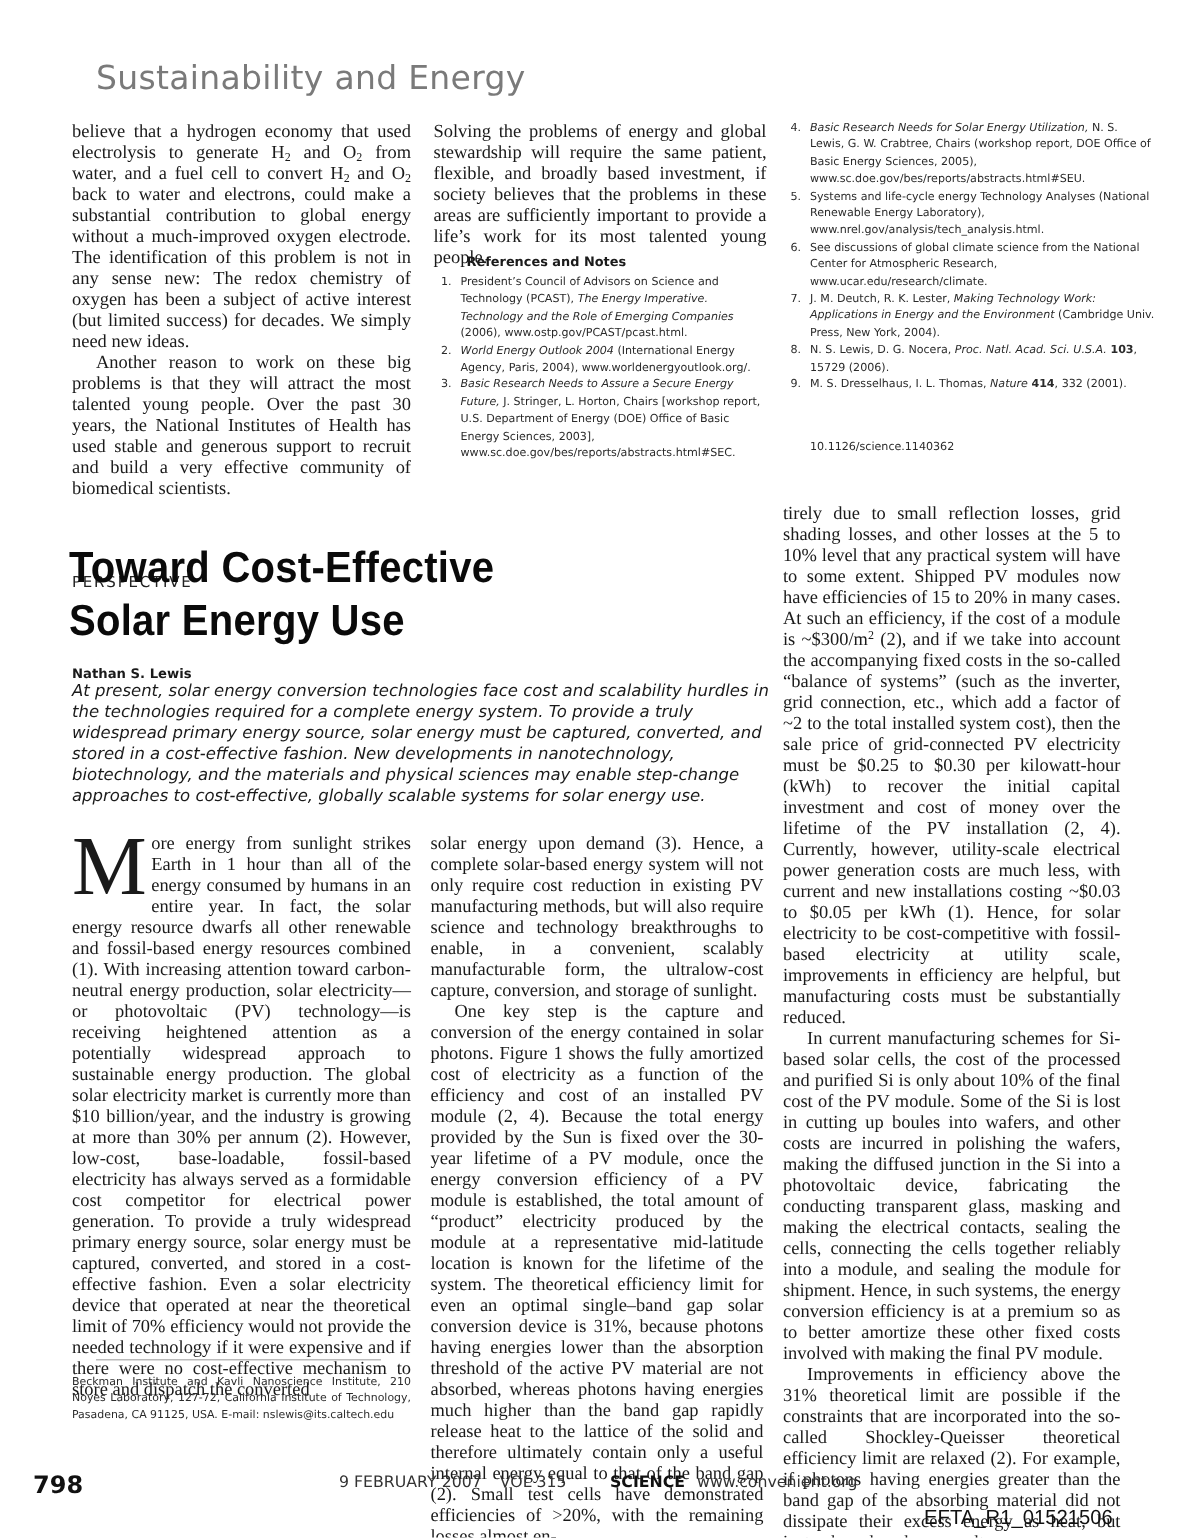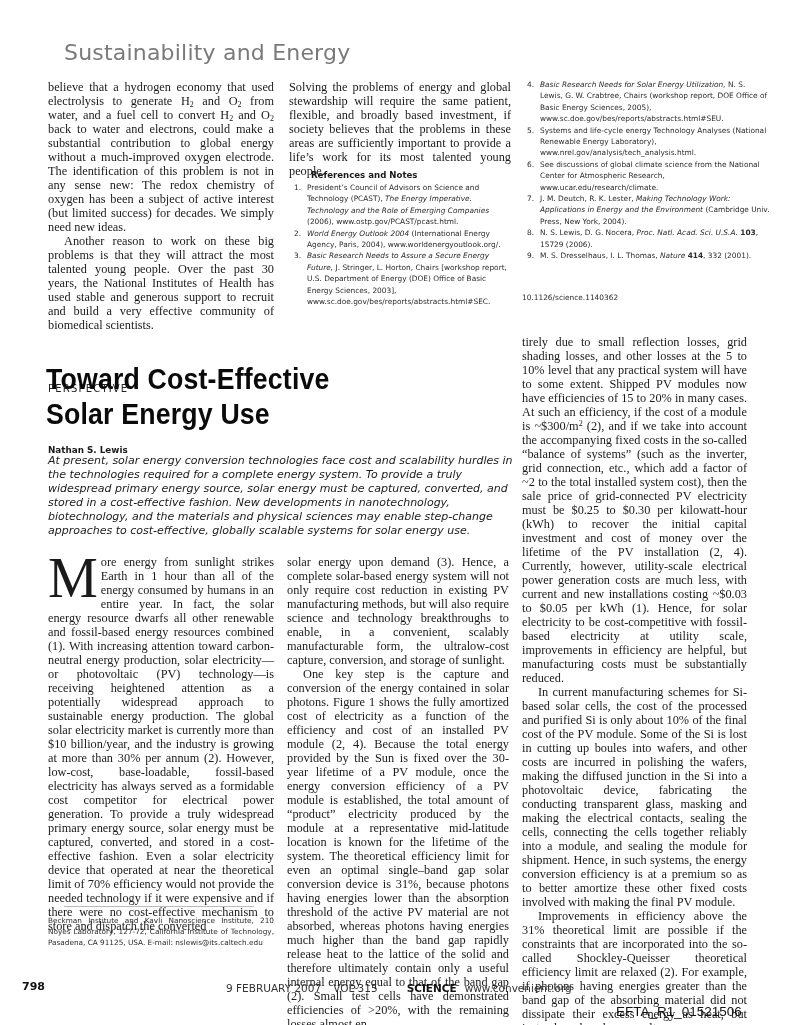--- a/index.html
+++ b/index.html
@@ -13,33 +13,33 @@
   .col p.indent { text-indent: 16px; }
   .col sub { font-size: 8px; vertical-align: -2px; line-height: 0; }
   .col sup { font-size: 8px; vertical-align: 4px; line-height: 0; }
 
   .refs-title { font-family: "DejaVu Sans", sans-serif; font-weight: bold; font-size: 8.6px; margin: 0 0 2px 24px; color: #1a1a1a; }
   .refs { list-style: none; margin: 0; padding: 0; font-family: "DejaVu Sans", sans-serif; font-size: 7.4px; line-height: 11.4px; color: #2a2a2a; }
   .refs li { position: relative; padding-left: 20px; }
   .refs li .num { position: absolute; left: 7px; top: 0; }
   .refs i { font-style: italic; }
   .refs b { font-weight: bold; }
-  .doi { font-family: "DejaVu Sans", sans-serif; font-size: 7.4px; color: #2a2a2a; }
+  .doi { font-family: "DejaVu Sans", sans-serif; font-size: 7.4px; color: #2a2a2a; margin-left: 18px; }
 
   .kicker { left: 48px; top: 338px; font-family: "DejaVu Sans", sans-serif; font-size: 10px; letter-spacing: 1.2px; color: #222; margin-top: 45px; }
   .title { left: 46px; top: 362px; font-family: "Liberation Sans", sans-serif; font-weight: bold; font-size: 29px; line-height: 35px; color: #0a0a0a; transform: scaleX(0.92); transform-origin: left top; letter-spacing: 0.2px; }
   .author { left: 48px; top: 445px; font-family: "DejaVu Sans", sans-serif; font-weight: bold; font-size: 8.8px; color: #1a1a1a; }
   .abstract { left: 48px; top: 454px; width: 465px; font-family: "DejaVu Sans", sans-serif; font-size: 11px; line-height: 14px; color: #1a1a1a; font-style: italic; }
 
   .dropcap { float: left; font-family: "Liberation Serif", serif; font-size: 56px; line-height: 42px; margin: 2px 3px 0 0; height: 42px; }
 
   .footnote-rule { left: 64px; top: 906px; width: 190px; height: 1px; background: #bbb; }
   .affil { left: 48px; top: 915px; width: 226px; font-family: "DejaVu Sans", sans-serif; font-size: 7.3px; line-height: 11.2px; text-align: justify; color: #2a2a2a; }
 
-  .page-num { left: 22px; top: 980px; font-family: "DejaVu Sans", sans-serif; font-weight: bold; font-size: 11px; color: #111; text-align: right; }
+  .page-num { left: 22px; top: 980px; font-family: "DejaVu Sans", sans-serif; font-weight: bold; font-size: 16px; color: #111; text-align: right; }
   .footer-line { left: 226px; top: 982px; font-family: "DejaVu Sans", sans-serif; font-size: 10.5px; color: #333; white-space: nowrap; }
   .footer-line .sci { font-weight: bold; color: #111; margin: 0 8px; padding-left: 21px; }
   .footer-line .sp { margin-right: 12px; margin-top: 40px; }
   .bates { left: 616px; top: 1004px; font-family: "Liberation Sans", sans-serif; font-size: 13.5px; color: #111; }
 </style>
 </head>
 <body>
 
 <div class="abs section-header">Sustainability and Energy</div>
 

